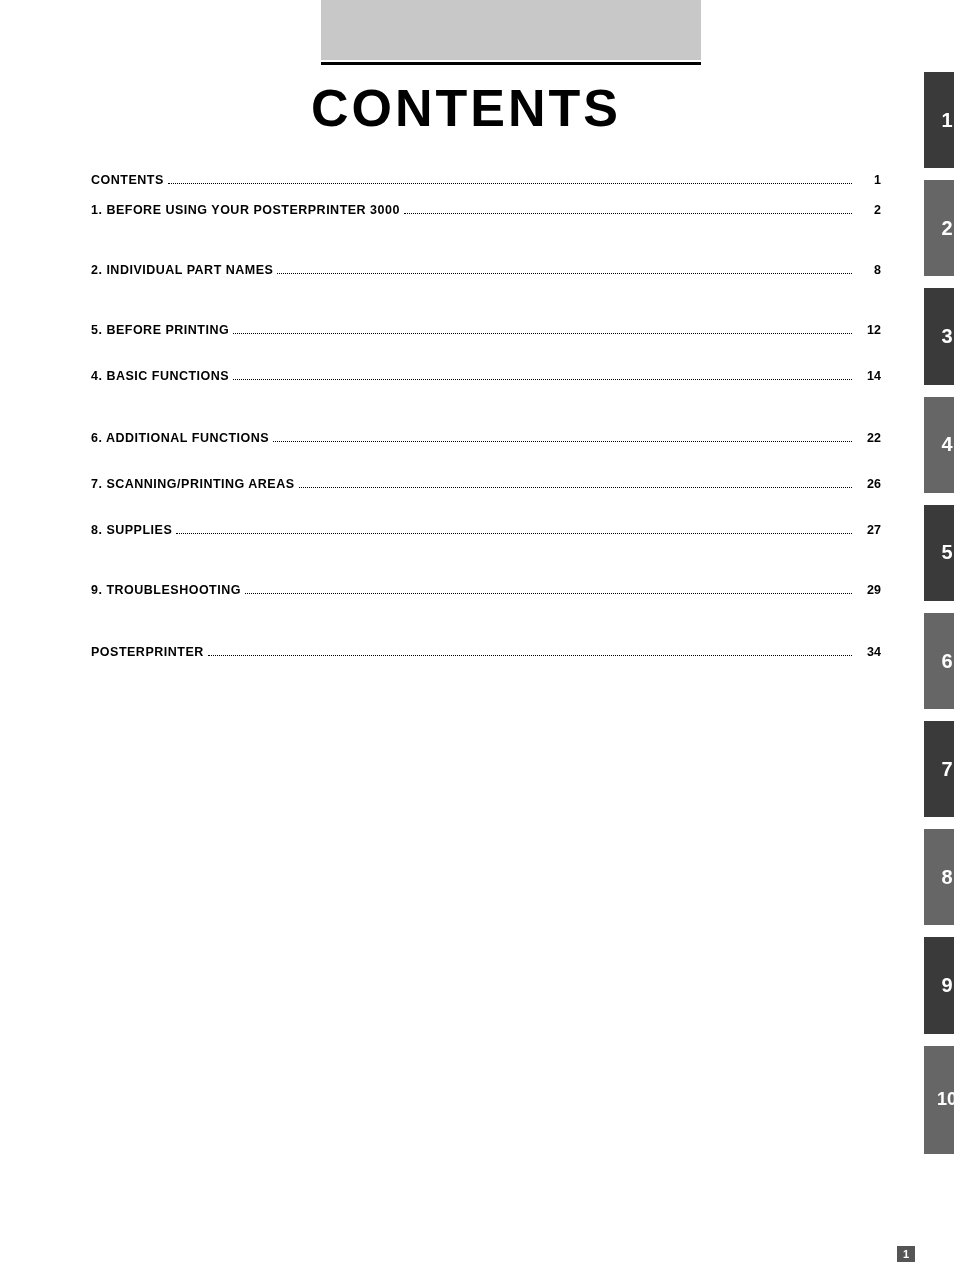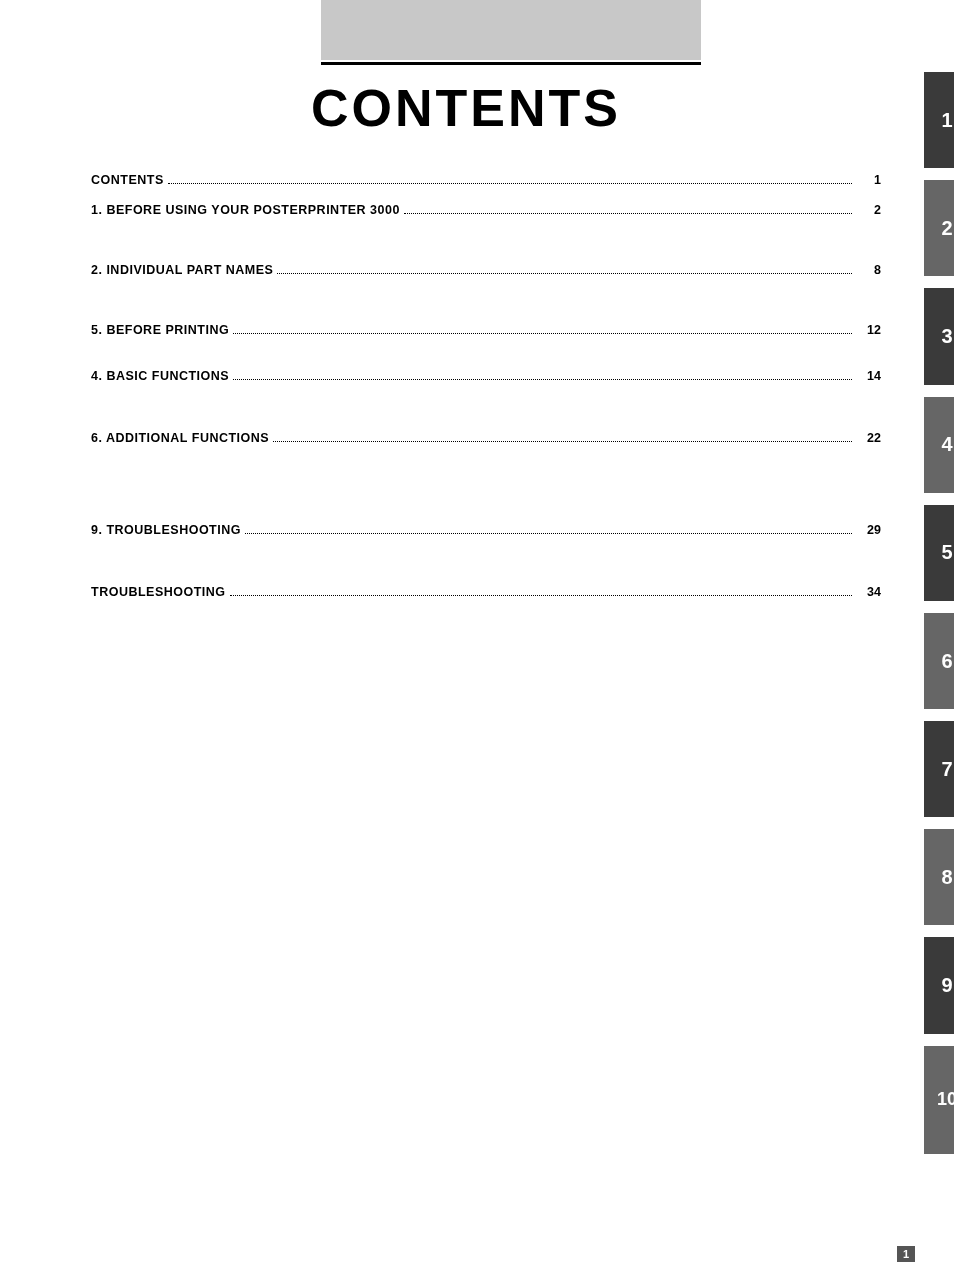--- a/index.html
+++ b/index.html
@@ -211,39 +211,49 @@
     <div class="toc-spacer-sm"></div>
 
     <div class="toc-entry">
       <span class="toc-label">6. ADDITIONAL FUNCTIONS</span>
       <span class="toc-dots"></span>
       <span class="toc-page">22</span>
     </div>
 
     <div class="toc-spacer-sm"></div>
 
-
-    <div class="toc-spacer-sm"></div>
-
+    <div class="toc-entry">
+      <span class="toc-label">7. SCANNING/PRINTING AREAS</span>
+      <span class="toc-dots"></span>
+      <span class="toc-page">26</span>
+    </div>
+
+    <div class="toc-spacer-sm"></div>
+
+    <div class="toc-entry">
+      <span class="toc-label">8. SUPPLIES</span>
+      <span class="toc-dots"></span>
+      <span class="toc-page">27</span>
+    </div>
 
     <div class="toc-spacer"></div>
 
     <div class="toc-entry">
       <span class="toc-label">9. TROUBLESHOOTING</span>
       <span class="toc-dots"></span>
       <span class="toc-page">29</span>
     </div>
 
     <div class="toc-spacer-sm"></div>
 
 
     <div class="toc-spacer-sm"></div>
 
     <div class="toc-entry">
-      <span class="toc-label">TROUBLESHOOTING</span>
+      <span class="toc-label">POSTERPRINTER</span>
       <span class="toc-dots"></span>
       <span class="toc-page">34</span>
     </div>
 
     <div class="toc-spacer-sm"></div>
 
 
   </div>
 
   <div class="side-tabs">

